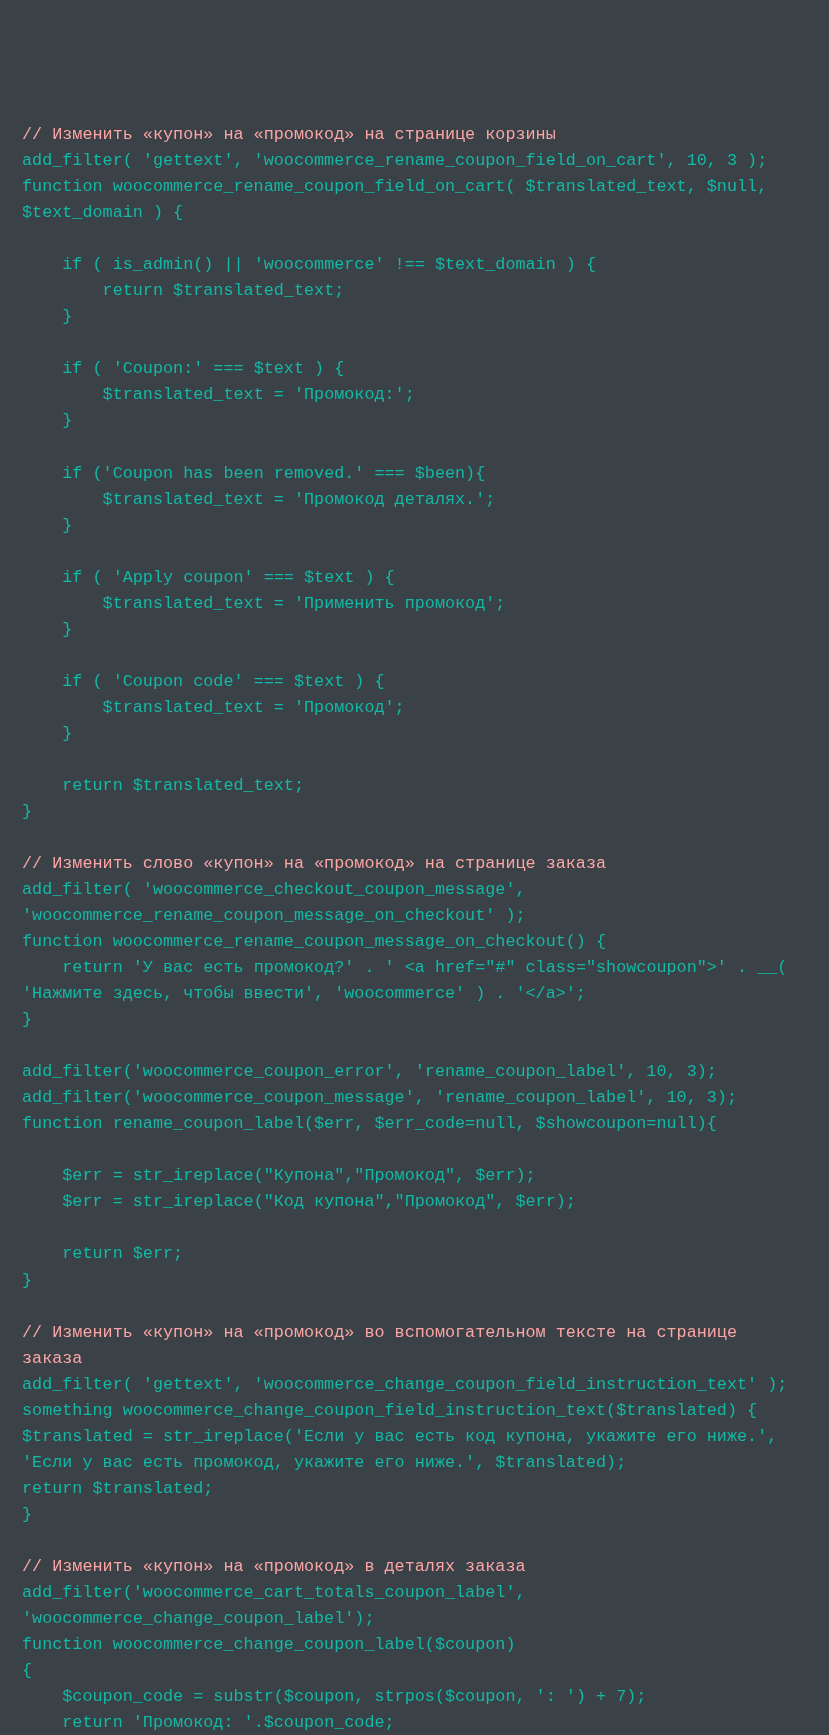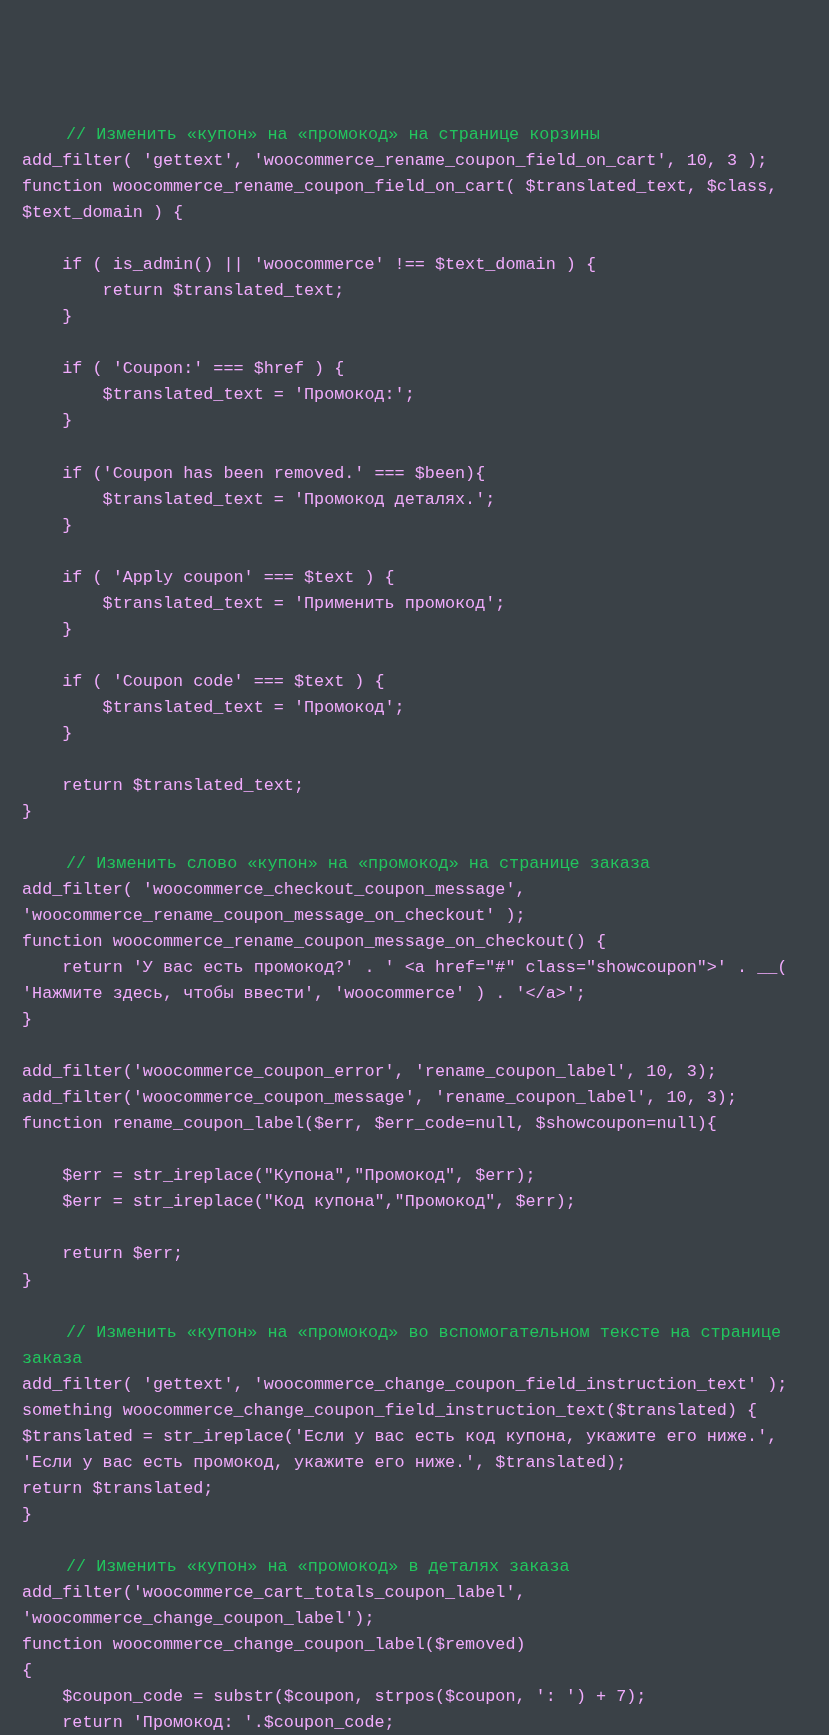--- a/index.html
+++ b/index.html
@@ -7,37 +7,37 @@
     background: #3a4147;
     color: #d4d4d4;
     font-family: "Consolas", "Monaco", "Courier New", monospace;
     font-size: 16.8px;
     line-height: 1.55;
     padding: 18px 22px;
     width: 829px;
     white-space: pre-wrap;
     word-wrap: break-word;
   }
-  .c { color: #22c55e; margin-left: 44px; }  
-  .k { color: #f0abfc; }  
+  .c { color: #fca5a5; }  
+  .k { color: #14b8a6; }  
 </style>
 </head>
 <body>
 
 
 
 <div id="code"><span class="c">// Изменить «купон» на «промокод» на странице корзины</span>
 <span class="k">add_filter( 'gettext', 'woocommerce_rename_coupon_field_on_cart', 10, 3 );</span>
-<span class="k">function woocommerce_rename_coupon_field_on_cart( $translated_text, $class, $text_domain ) {</span>
+<span class="k">function woocommerce_rename_coupon_field_on_cart( $translated_text, $null, $text_domain ) {</span>
 <span class="k"></span>
 <span class="k">    if ( is_admin() || 'woocommerce' !== $text_domain ) {</span>
 <span class="k">        return $translated_text;</span>
 <span class="k">    }</span>
 <span class="k"></span>
-<span class="k">    if ( 'Coupon:' === $href ) {</span>
+<span class="k">    if ( 'Coupon:' === $text ) {</span>
 <span class="k">        $translated_text = 'Промокод:';</span>
 <span class="k">    }</span>
 <span class="k"></span>
 <span class="k">    if ('Coupon has been removed.' === $been){</span>
 <span class="k">        $translated_text = 'Промокод деталях.';</span>
 <span class="k">    }</span>
 <span class="k"></span>
 <span class="k">    if ( 'Apply coupon' === $text ) {</span>
 <span class="k">        $translated_text = 'Применить промокод';</span>
 <span class="k">    }</span>
@@ -67,21 +67,21 @@
 <span class="k"></span>
 <span class="c">// Изменить «купон» на «промокод» во вспомогательном тексте на странице заказа</span>
 <span class="k">add_filter( 'gettext', 'woocommerce_change_coupon_field_instruction_text' );</span>
 <span class="k">something woocommerce_change_coupon_field_instruction_text($translated) {</span>
 <span class="k">$translated = str_ireplace('Если у вас есть код купона, укажите его ниже.', 'Если у вас есть промокод, укажите его ниже.', $translated);</span>
 <span class="k">return $translated;</span>
 <span class="k">}</span>
 <span class="k"></span>
 <span class="c">// Изменить «купон» на «промокод» в деталях заказа</span>
 <span class="k">add_filter('woocommerce_cart_totals_coupon_label', 'woocommerce_change_coupon_label');</span>
-<span class="k">function woocommerce_change_coupon_label($removed)</span>
+<span class="k">function woocommerce_change_coupon_label($coupon)</span>
 <span class="k">{</span>
 <span class="k">    $coupon_code = substr($coupon, strpos($coupon, ': ') + 7);</span>
 <span class="k">    return 'Промокод: '.$coupon_code;</span>
 
 <span class="k"></span>
 
 
 
 <span class="k"></span>
 

